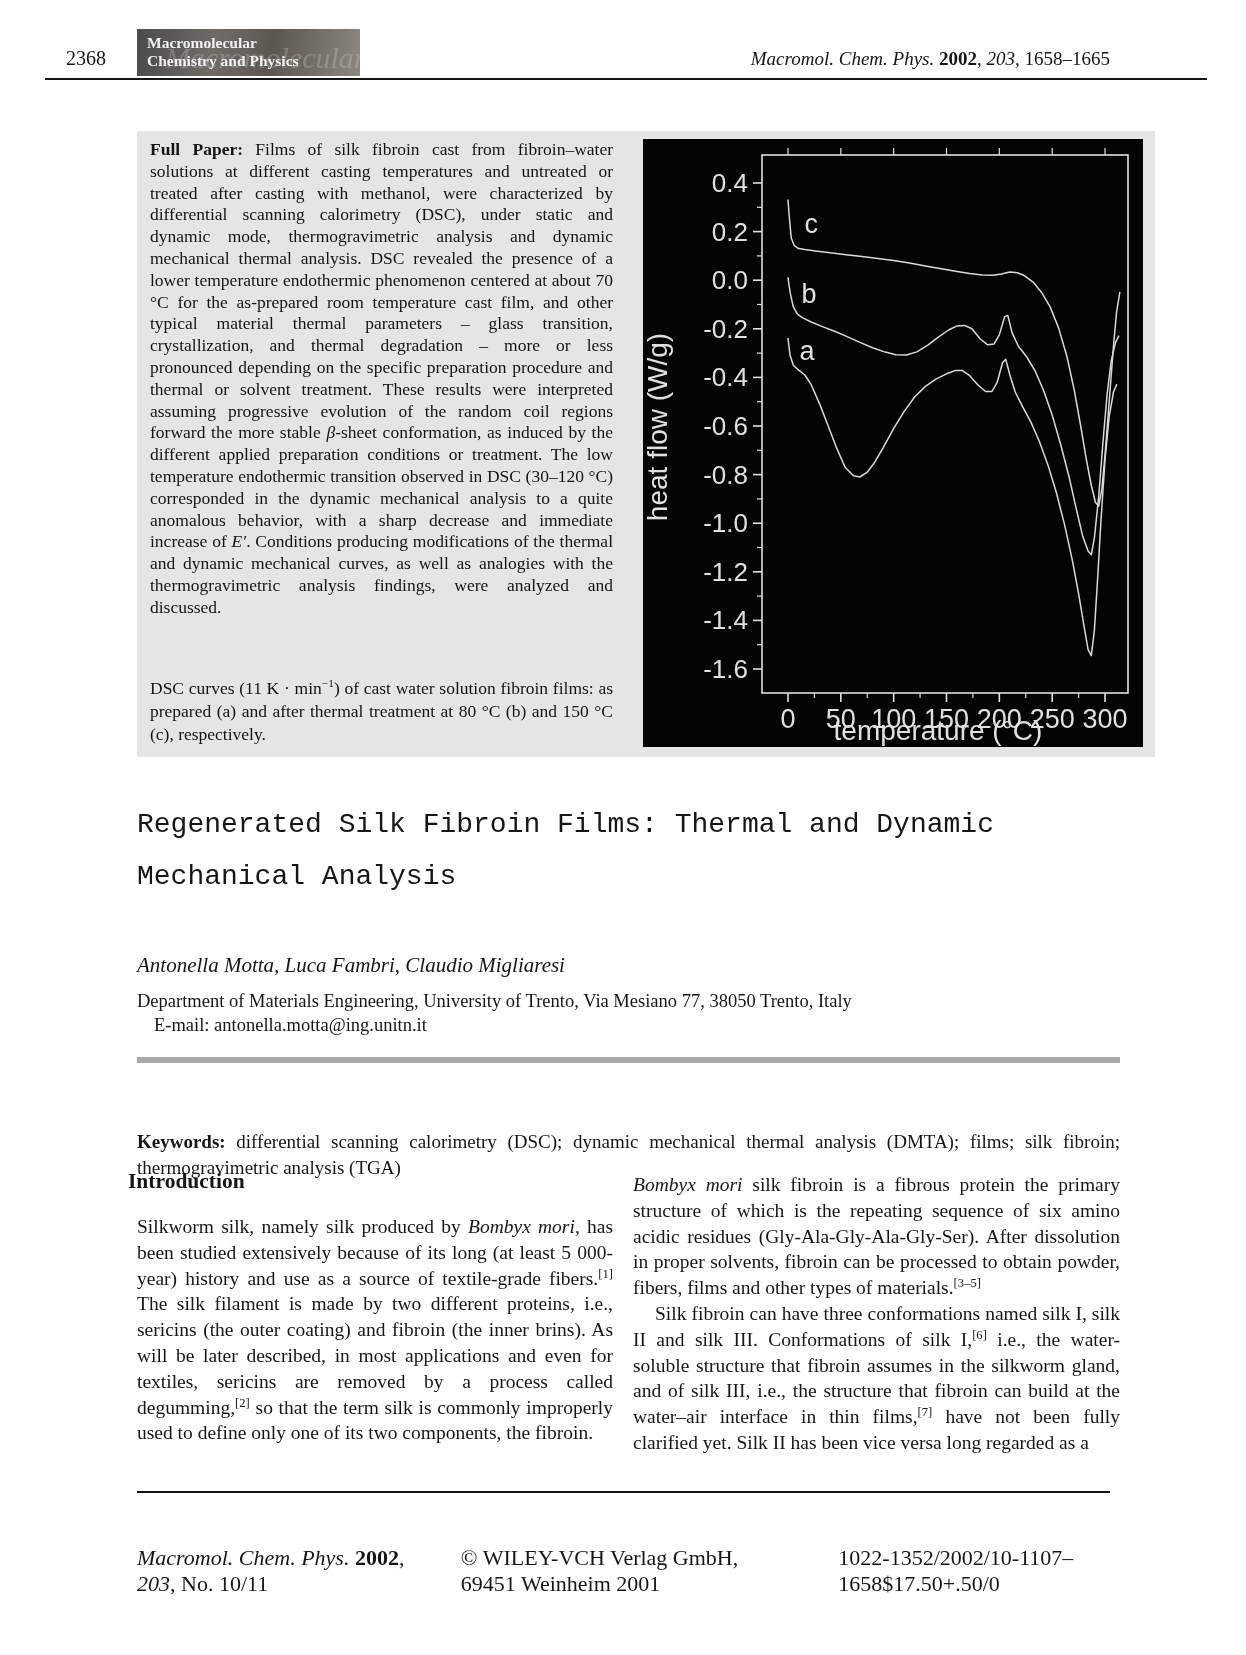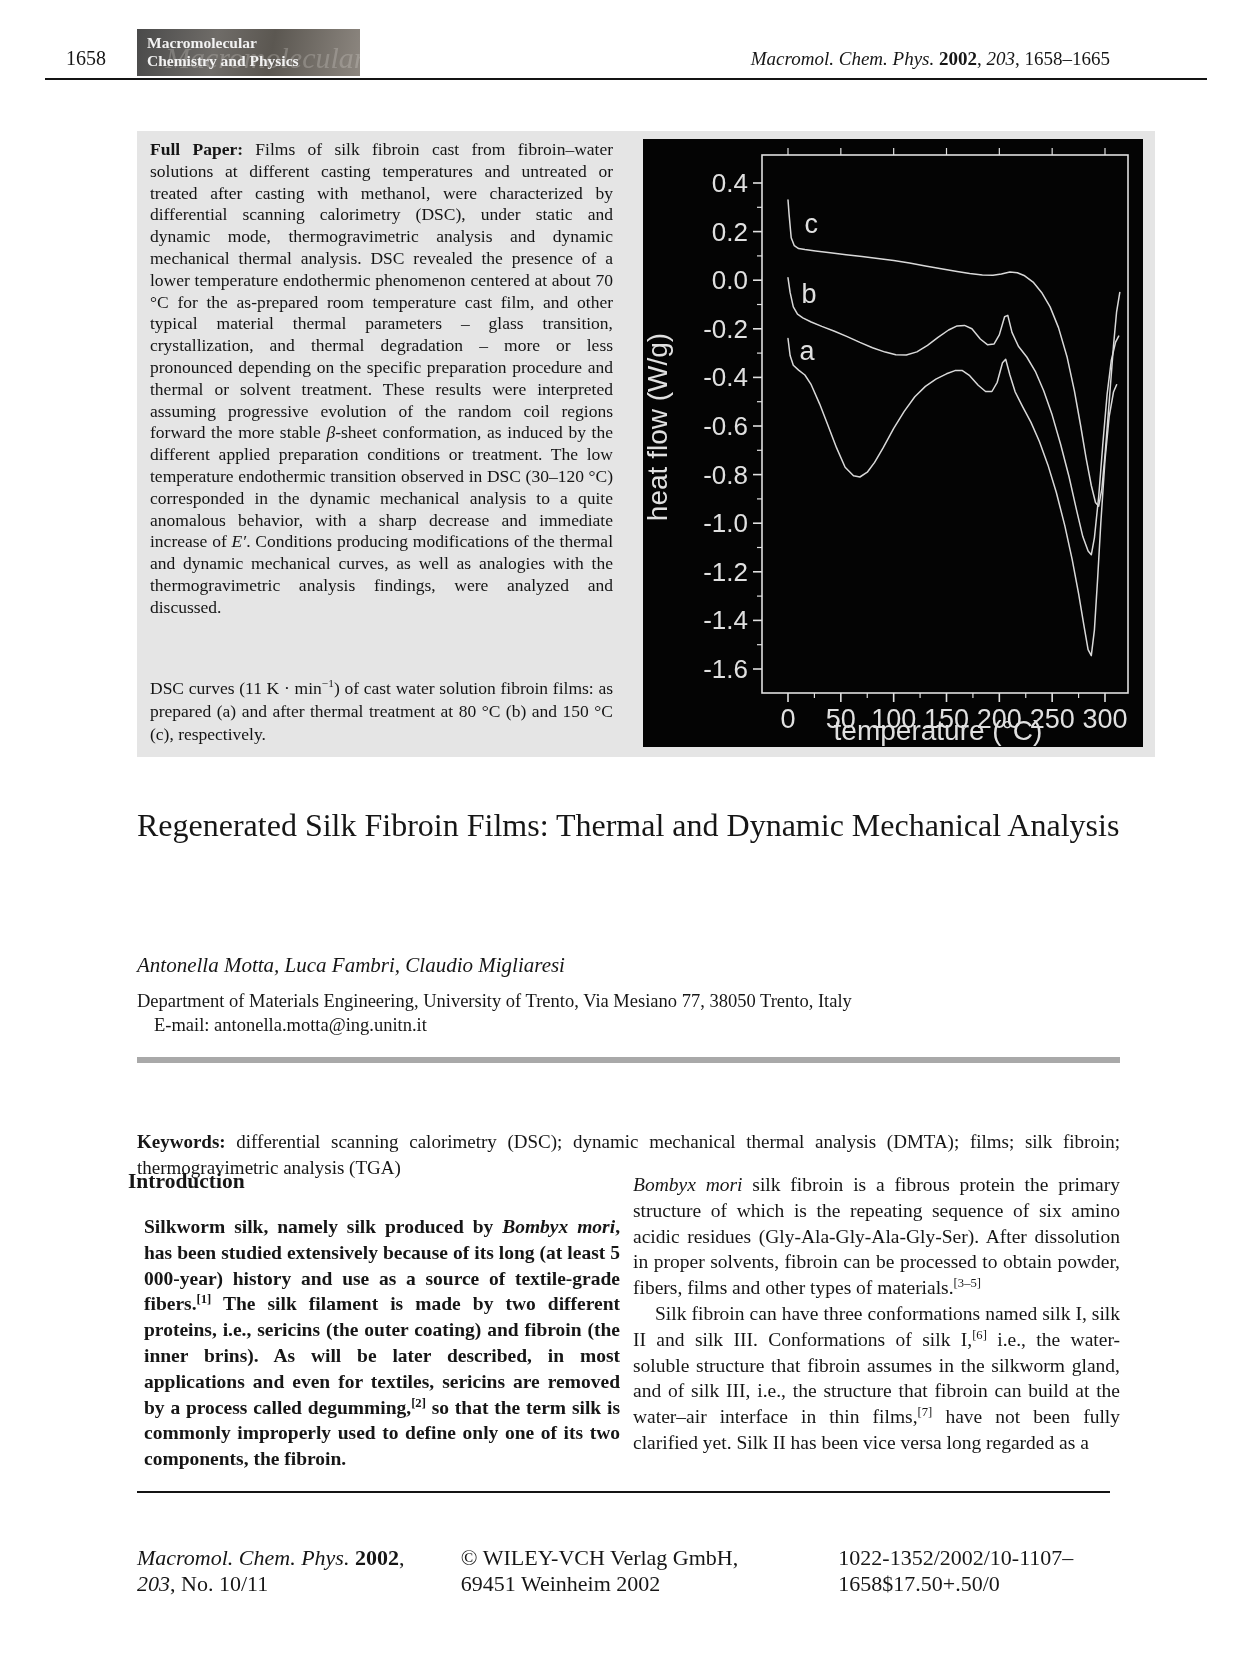--- a/index.html
+++ b/index.html
@@ -21,44 +21,44 @@
   .cite { position:absolute; right:136px; top:48px; font-size:19px;text-align:center; }
   .header-rule { position:absolute; left:45px; top:78px; width:1162px; height:2px; background:#141414; }
 
   .panel { position:absolute; left:137px; top:131px; width:1018px; height:626px; background:#e5e5e5; }
   .abstract { position:absolute; left:13px; top:8px; width:463px; font-size:17.5px; line-height:21.8px;
               text-align:justify; color:#141414; }
   .figure { position:absolute; left:506px; top:8px; width:500px; height:608px; background:#040404; }
   .caption { position:absolute; left:13px; top:546px; width:463px; font-size:17.5px; line-height:23px;
              text-align:justify; color:#141414; }
 
-  .title { position:absolute; left:137px; top:799px; width:1000px; font-size:32px; line-height:52px;
-           font-weight:normal; }
+  .title { position:absolute; left:137px; top:799px; width:1000px; font-size:28px; line-height:52px;
+           font-weight:normal;font-family:Liberation Mono, monospace; }
   .authors { position:absolute; left:137px; top:953px; font-size:21px; font-style:italic; }
   .affil { position:absolute; left:137px; top:991px; font-size:18.5px; }
   .email { position:absolute; left:137px; top:1015px; font-size:18.5px;margin-left:17px; }
   .gray-rule { position:absolute; left:137px; top:1057px; width:983px; height:6px; background:#a9a9a9; }
   .keywords { position:absolute; left:137px; top:1081px; width:983px; font-size:19px; line-height:25.5px;
               text-align:justify;margin-top:48px; }
   .intro-h { position:absolute; left:128px; top:1169px; font-size:21.5px; font-weight:bold; }
   .col { font-size:19.5px; line-height:25.8px; text-align:justify; }
-  .left-col { position:absolute; left:144px; top:1214px; width:476px;font-weight:bold; }
+  .left-col { position:absolute; left:137px; top:1214px; width:476px; }
   .right-col { position:absolute; left:633px; top:1172px; width:487px; }
   .indent { text-indent:22px; }
 
   .footer-rule { position:absolute; left:137px; top:1491px; width:973px; height:2px; background:#141414; }
   .footer { position:absolute; left:137px; top:1545px; width:973px; display:flex;
             justify-content:space-between; font-size:22px;gap:47px; }
 </style>
 </head>
 <body>
 
 <div class="page">
 
-  <div class="pagenum">1658</div>
+  <div class="pagenum">2368</div>
 
   <div class="logo">
     <span class="logo-watermark">Macromolecular</span>
     <div class="logo-line">Macromolecular</div>
     <div class="logo-line">Chemistry and Physics</div>
   </div>
 
   <div class="cite"><span class="it">Macromol. Chem. Phys. </span><span class="b">2002</span><span>, </span><span class="it">203</span><span>, 1658–1665</span></div>
 
   <div class="header-rule"></div>
@@ -159,17 +159,17 @@
 
   <div class="right-col">
     <p class="col"><span class="it">Bombyx mori</span><span> silk fibroin is a fibrous protein the primary structure of which is the repeating sequence of six amino acidic residues (Gly-Ala-Gly-Ala-Gly-Ser). After dissolution in proper solvents, fibroin can be processed to obtain powder, fibers, films and other types of materials.</span><sup>[3–5]</sup></p>
     <p class="col indent"><span>Silk fibroin can have three conformations named silk I, silk II and silk III. Conformations of silk I,</span><sup>[6]</sup><span> i.e., the water-soluble structure that fibroin assumes in the silkworm gland, and of silk III, i.e., the structure that fibroin can build at the water–air interface in thin films,</span><sup>[7]</sup><span> have not been fully clarified yet. Silk II has been vice versa long regarded as a</span></p>
   </div>
 
   <div class="footer-rule"></div>
 
   <div class="footer">
     <div><span class="it">Macromol. Chem. Phys. </span><span class="b">2002</span><span>, </span><span class="it">203</span><span>, No. 10/11</span></div>
-    <div>© WILEY-VCH Verlag GmbH, 69451 Weinheim 2002</div>
+    <div>© WILEY-VCH Verlag GmbH, 69451 Weinheim 2001</div>
     <div>1022-1352/2002/10-1107–1658$17.50+.50/0</div>
   </div>
 
 </div>
 
 </body></html>

